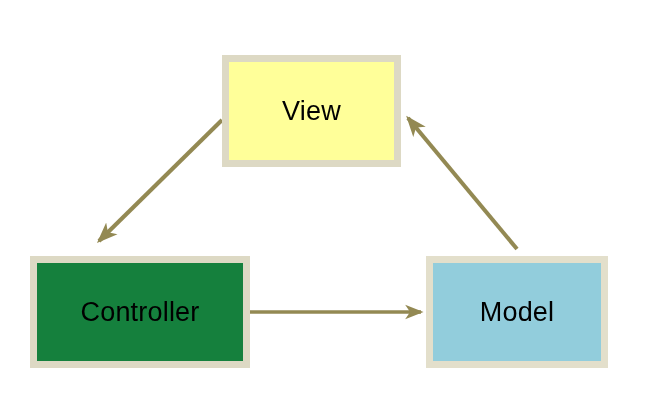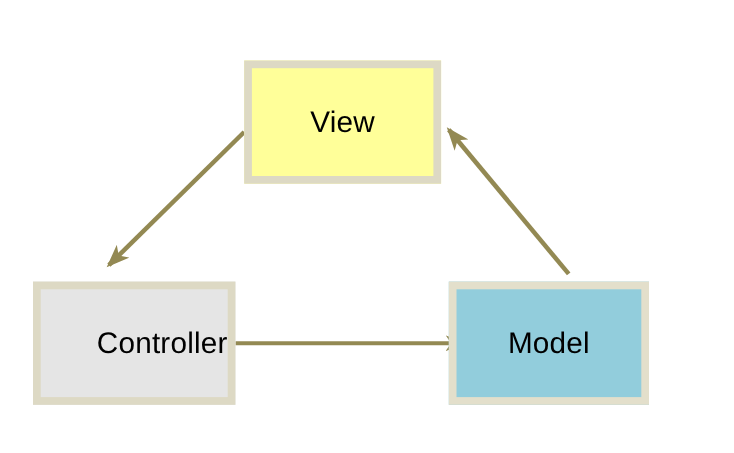--- a/index.html
+++ b/index.html
@@ -37,28 +37,27 @@
     left: 222px;
     top: 55px;
     width: 179px;
     height: 112px;
     background: #ffff99;
     border-color: #ddd9c4;
   }
   #node-controller {
     left: 30px;
     top: 256px;
-    width: 184px;
+    width: 220px;
     height: 112px;
-    background: #e5e5e5;
+    background: #15803d;
     border-color: #ddd9c4;
-    justify-content: flex-end;
   }
   #node-model {
-    left: 408px;
+    left: 426px;
     top: 256px;
     width: 182px;
     height: 112px;
     background: #92cddc;
     border-color: #e3dfcb;
   }
   #arrow-layer {
     position: absolute;
     left: 0;
     top: 0;

